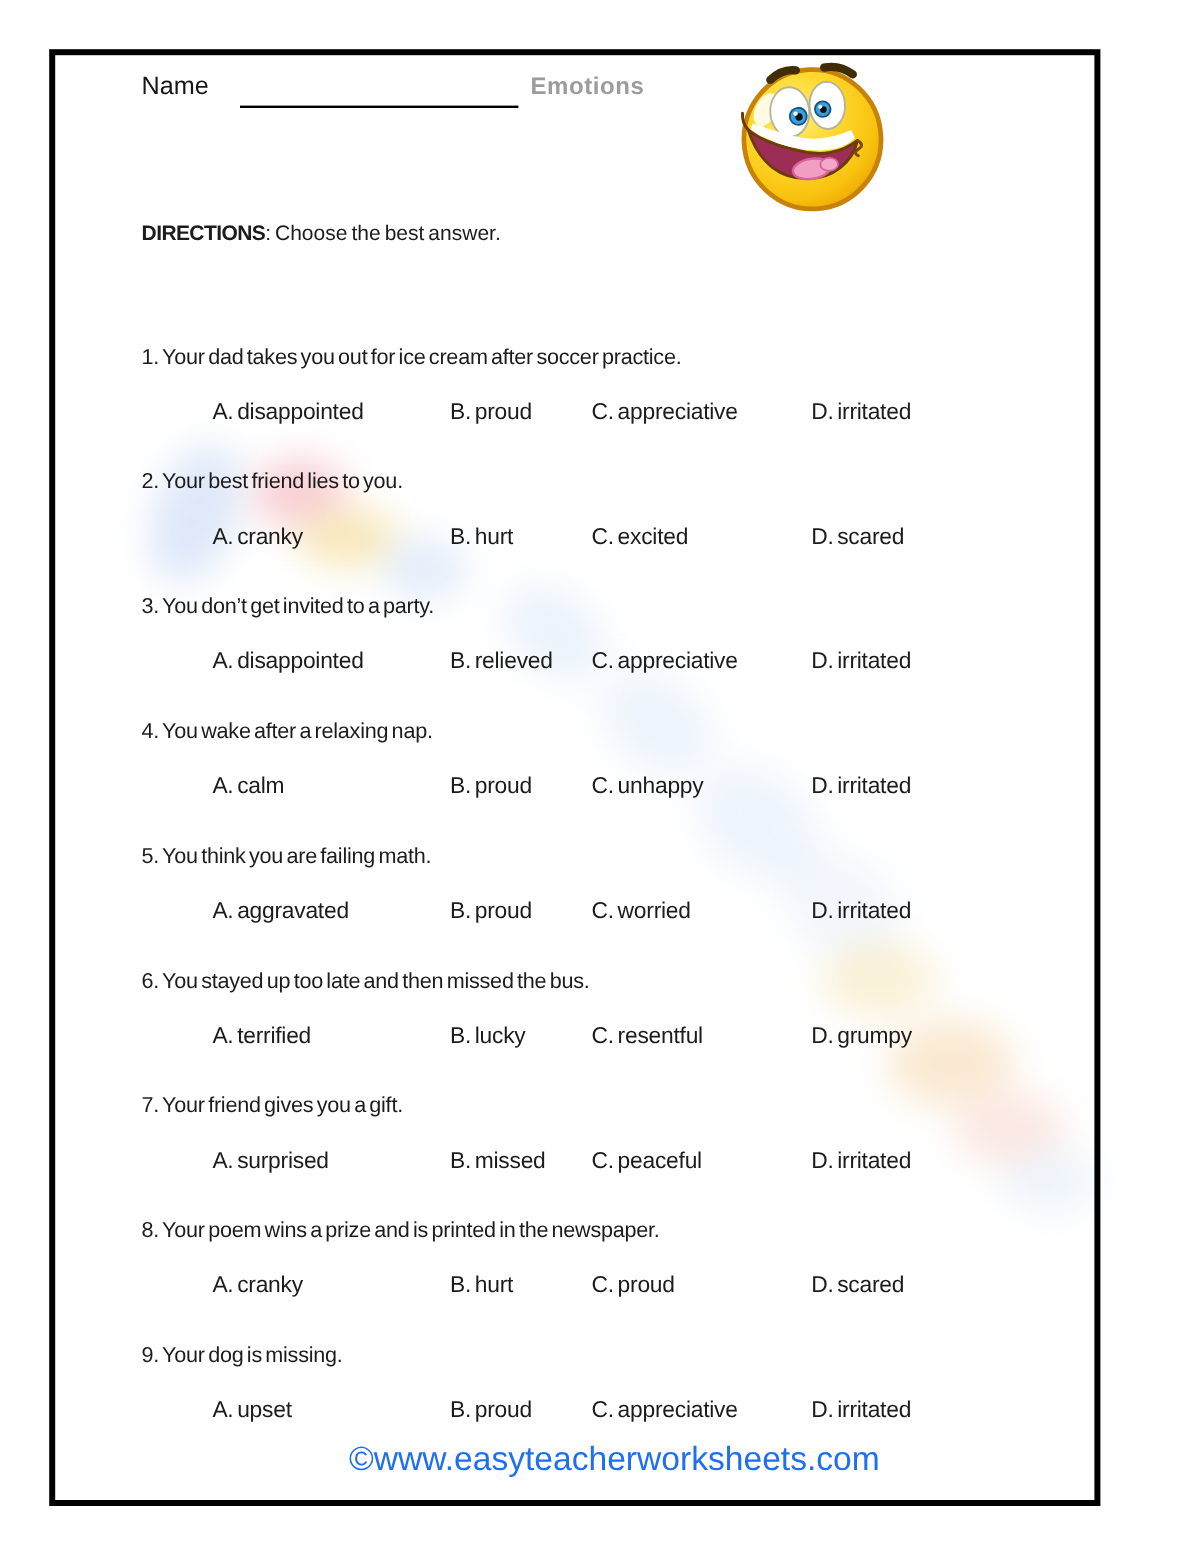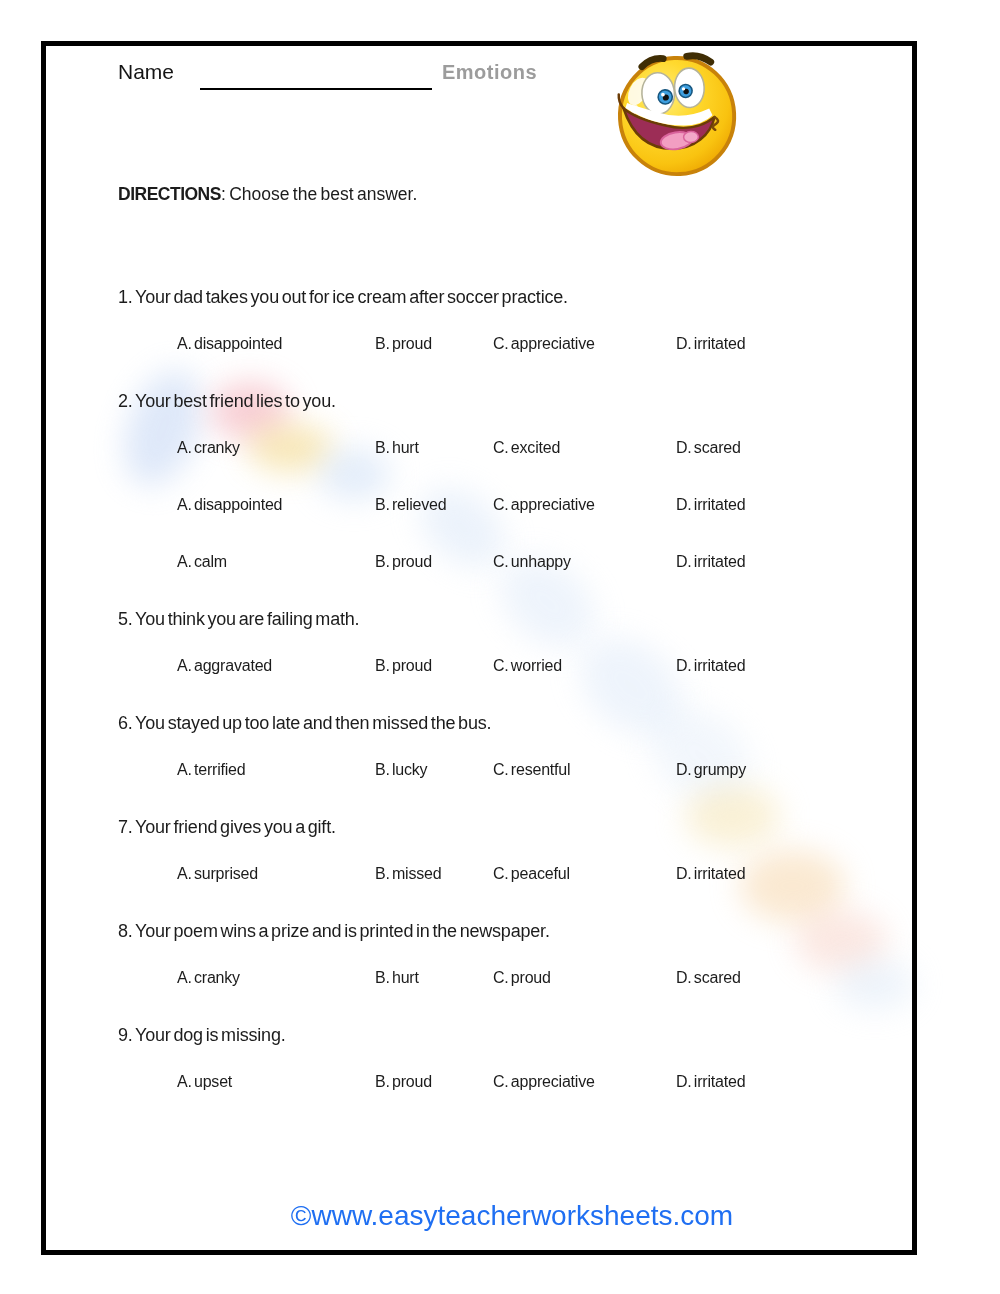--- a/index.html
+++ b/index.html
@@ -19,21 +19,21 @@
   .smiley{position:absolute;left:614px;top:50px;width:128px;height:130px;}
   .page-title{position:absolute;left:116px;top:118px;font-size:37px;font-weight:800;
               color:#0d0d0d;letter-spacing:-1.5px;word-spacing:-1px;}
   .directions{position:absolute;left:118px;top:184px;font-size:17.5px;word-spacing:-1.5px;}
   .directions b{font-weight:800;letter-spacing:-0.5px;}
   
   .questions{position:absolute;left:118px;top:250px;width:780px;margin-top:36px;}
   .q-block{margin:0;}
   .q-text{font-size:18px;line-height:22px;margin-bottom:25px;word-spacing:-2px;
           letter-spacing:-0.2px;white-space:nowrap;}
-  .options-row{position:relative;height:22px;margin-bottom:35px;font-size:16px;
+  .options-row{position:relative;height:22px;margin-bottom:35px;font-size:19px;
                line-height:22px;}
   .option{position:absolute;top:0;white-space:nowrap;word-spacing:-2px;letter-spacing:-0.2px;}
   .opt-a{left:59px;} .opt-b{left:257px;} .opt-c{left:375px;} .opt-d{left:558px;}
   
   .footer{position:absolute;left:0;top:1200px;width:1000px;text-align:center;padding-left:12px;}
   .footer a{font-size:28px;color:var(--footer-link,#1f6ff2);text-decoration:none;
             letter-spacing:0;word-spacing:-2px;}
 </style>
 </head>
 <body>
@@ -111,28 +111,30 @@
       <div class="q-block">
         <div class="q-text">2. Your best friend lies to you.</div>
         <div class="options-row">
           <span class="option opt-a">A. cranky</span>
           <span class="option opt-b">B. hurt</span>
           <span class="option opt-c">C. excited</span>
           <span class="option opt-d">D. scared</span>
         </div>
       </div>
       <div class="q-block">
+        <div class="q-text">3. You don’t get invited to a party.</div>
         <div class="options-row">
           <span class="option opt-a">A. disappointed</span>
           <span class="option opt-b">B. relieved</span>
           <span class="option opt-c">C. appreciative</span>
           <span class="option opt-d">D. irritated</span>
         </div>
       </div>
       <div class="q-block">
+        <div class="q-text">4. You wake after a relaxing nap.</div>
         <div class="options-row">
           <span class="option opt-a">A. calm</span>
           <span class="option opt-b">B. proud</span>
           <span class="option opt-c">C. unhappy</span>
           <span class="option opt-d">D. irritated</span>
         </div>
       </div>
       <div class="q-block">
         <div class="q-text">5. You think you are failing math.</div>
         <div class="options-row">

